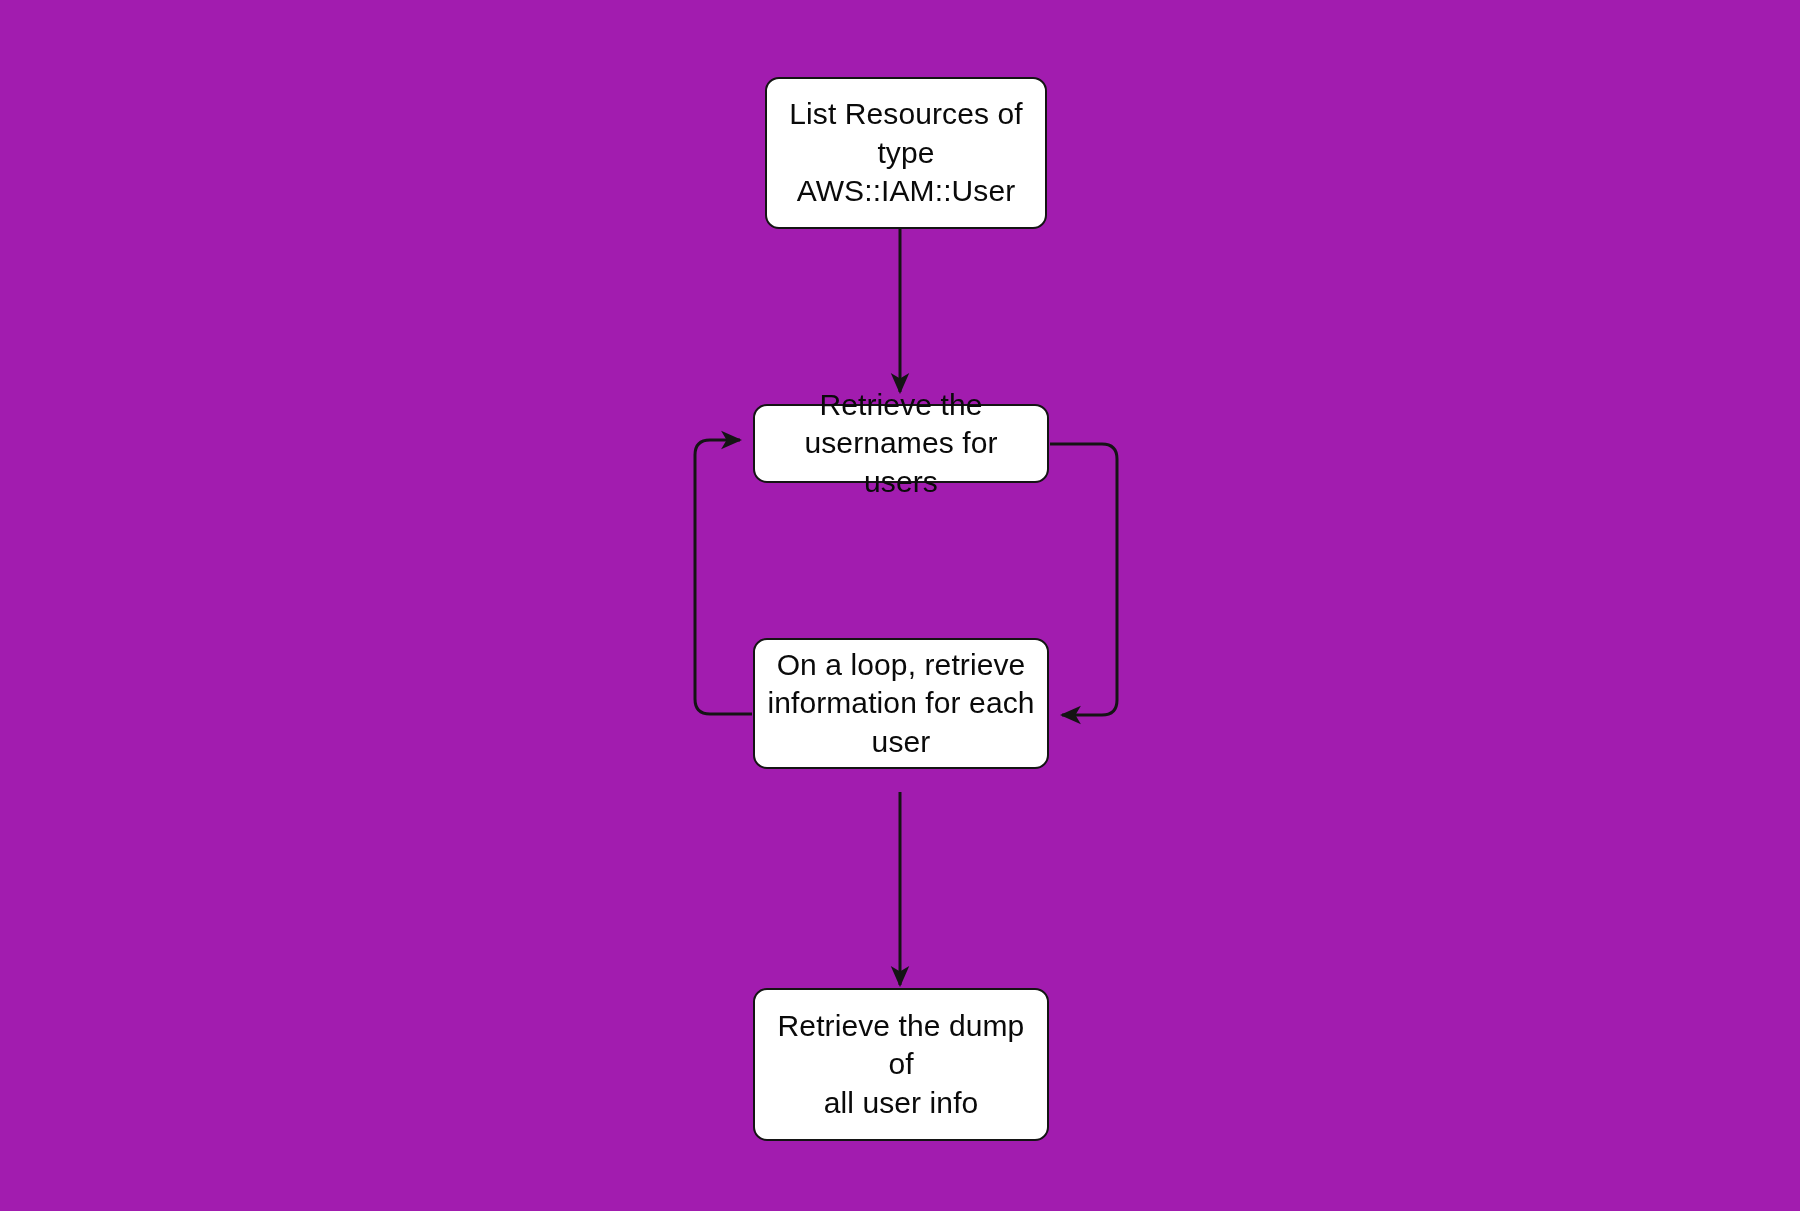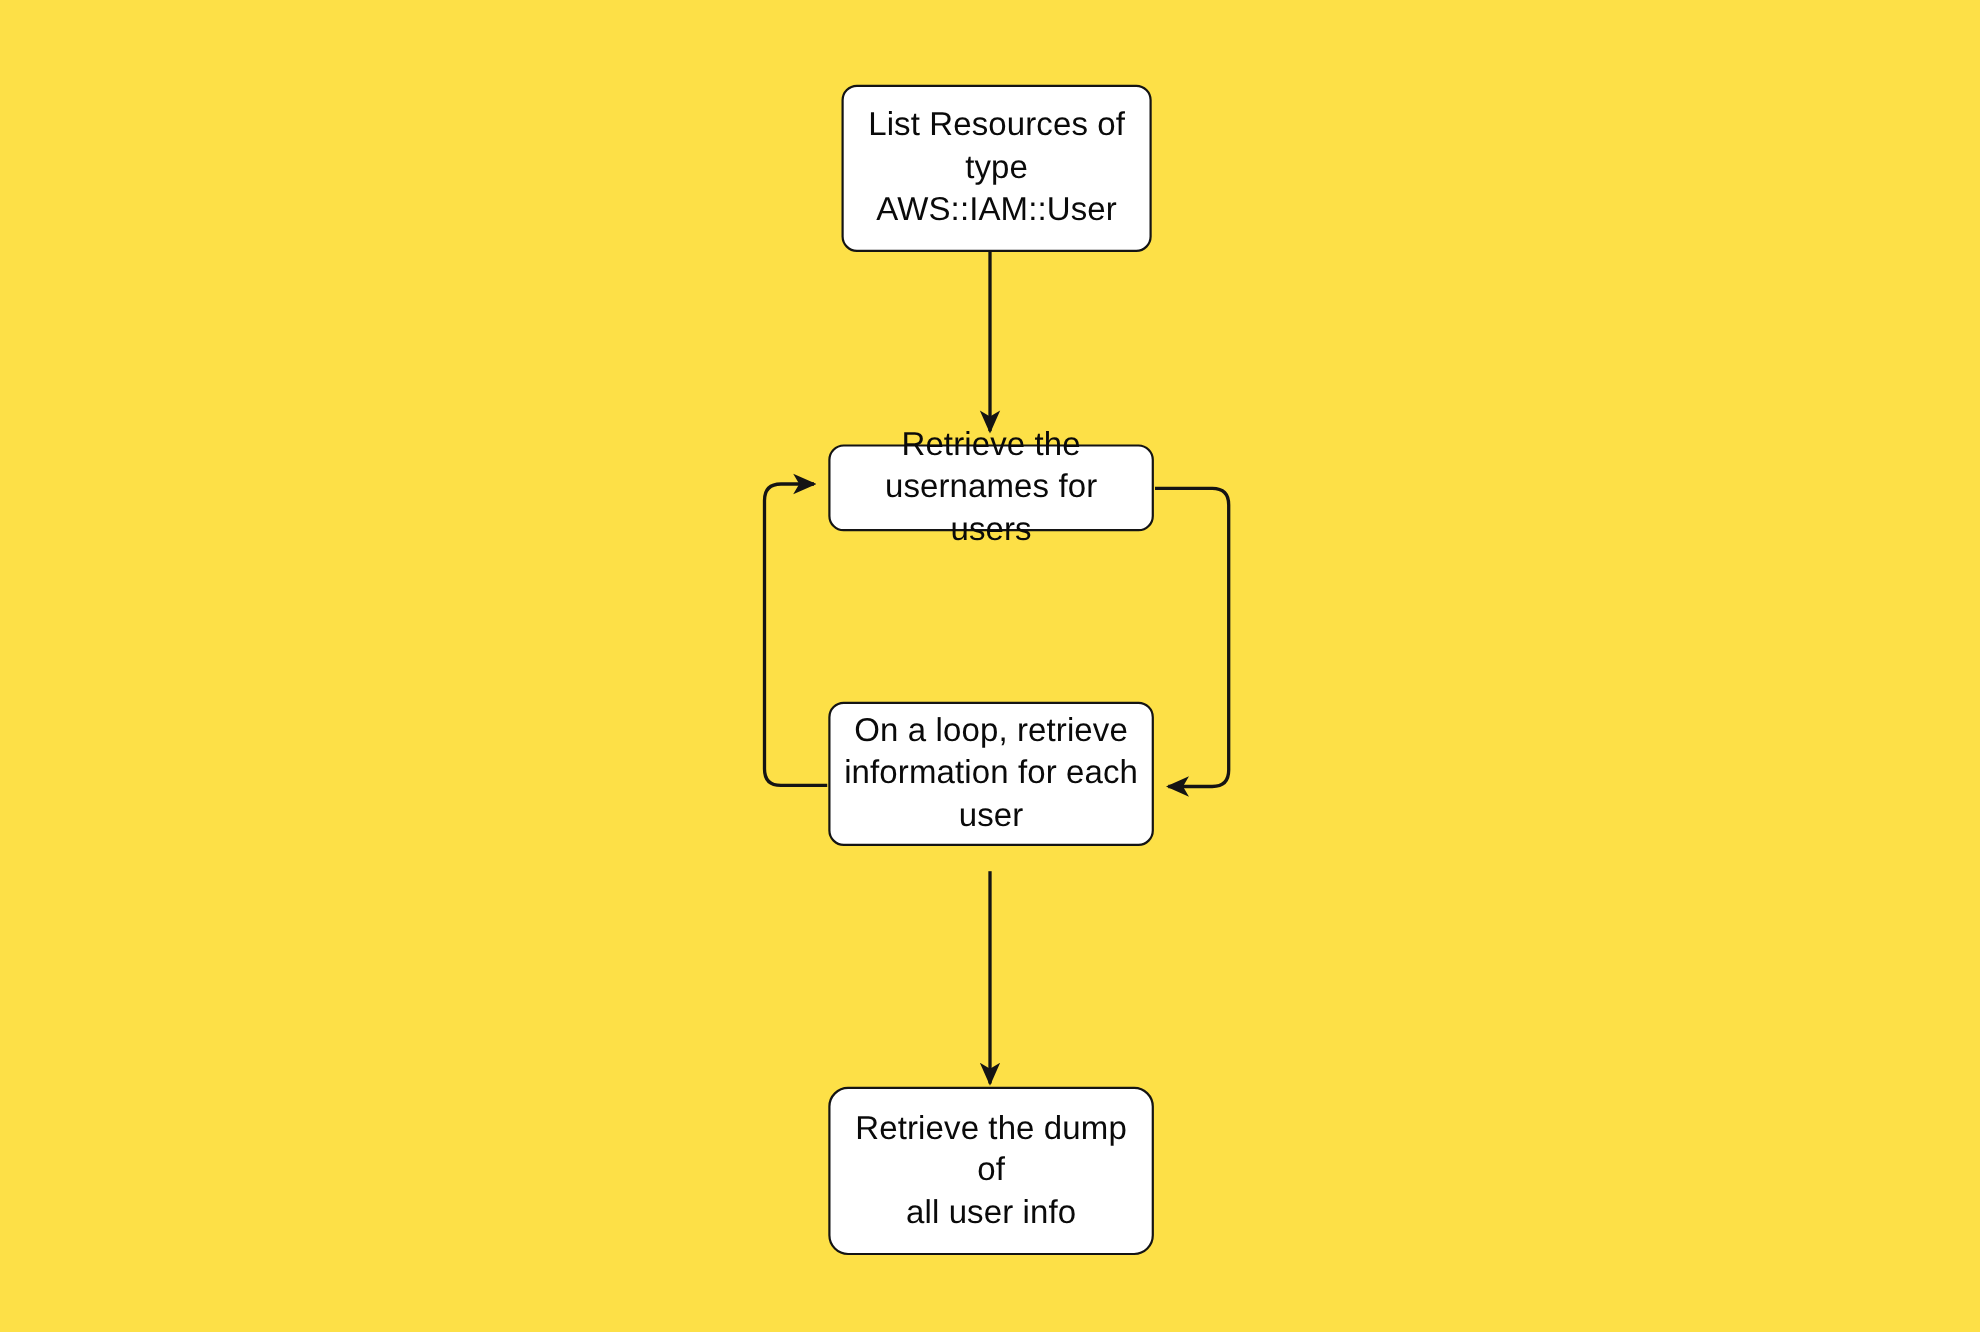--- a/index.html
+++ b/index.html
@@ -9,21 +9,21 @@
     background: #ffffff;
   }
   body {
     font-family: "Liberation Sans", sans-serif;
     color: #000000;
   }
   #canvas {
     position: relative;
     width: 1800px;
     height: 1211px;
-    background: #fde047;
+    background: #a21caf;
     overflow: hidden;
     text-decoration: underline;
   }
   #edges {
     position: absolute;
     left: 0;
     top: 0;
     width: 1800px;
     height: 1211px;
     pointer-events: none;
@@ -66,21 +66,20 @@
     left: 753px;
     top: 638px;
     width: 296px;
     height: 131px;
   }
   #node-retrieve-dump {
     left: 753px;
     top: 988px;
     width: 296px;
     height: 153px;
-    border-radius: 18px;
   }
 </style>
 </head>
 <body>
 
 <div id="canvas">
 
   <svg id="edges" viewBox="0 0 1800 1211" xmlns="http://www.w3.org/2000/svg">
     <defs>
       <marker id="arrow" viewBox="0 0 10 10" refX="9" refY="5" markerWidth="7" markerHeight="7" orient="auto-start-reverse">

